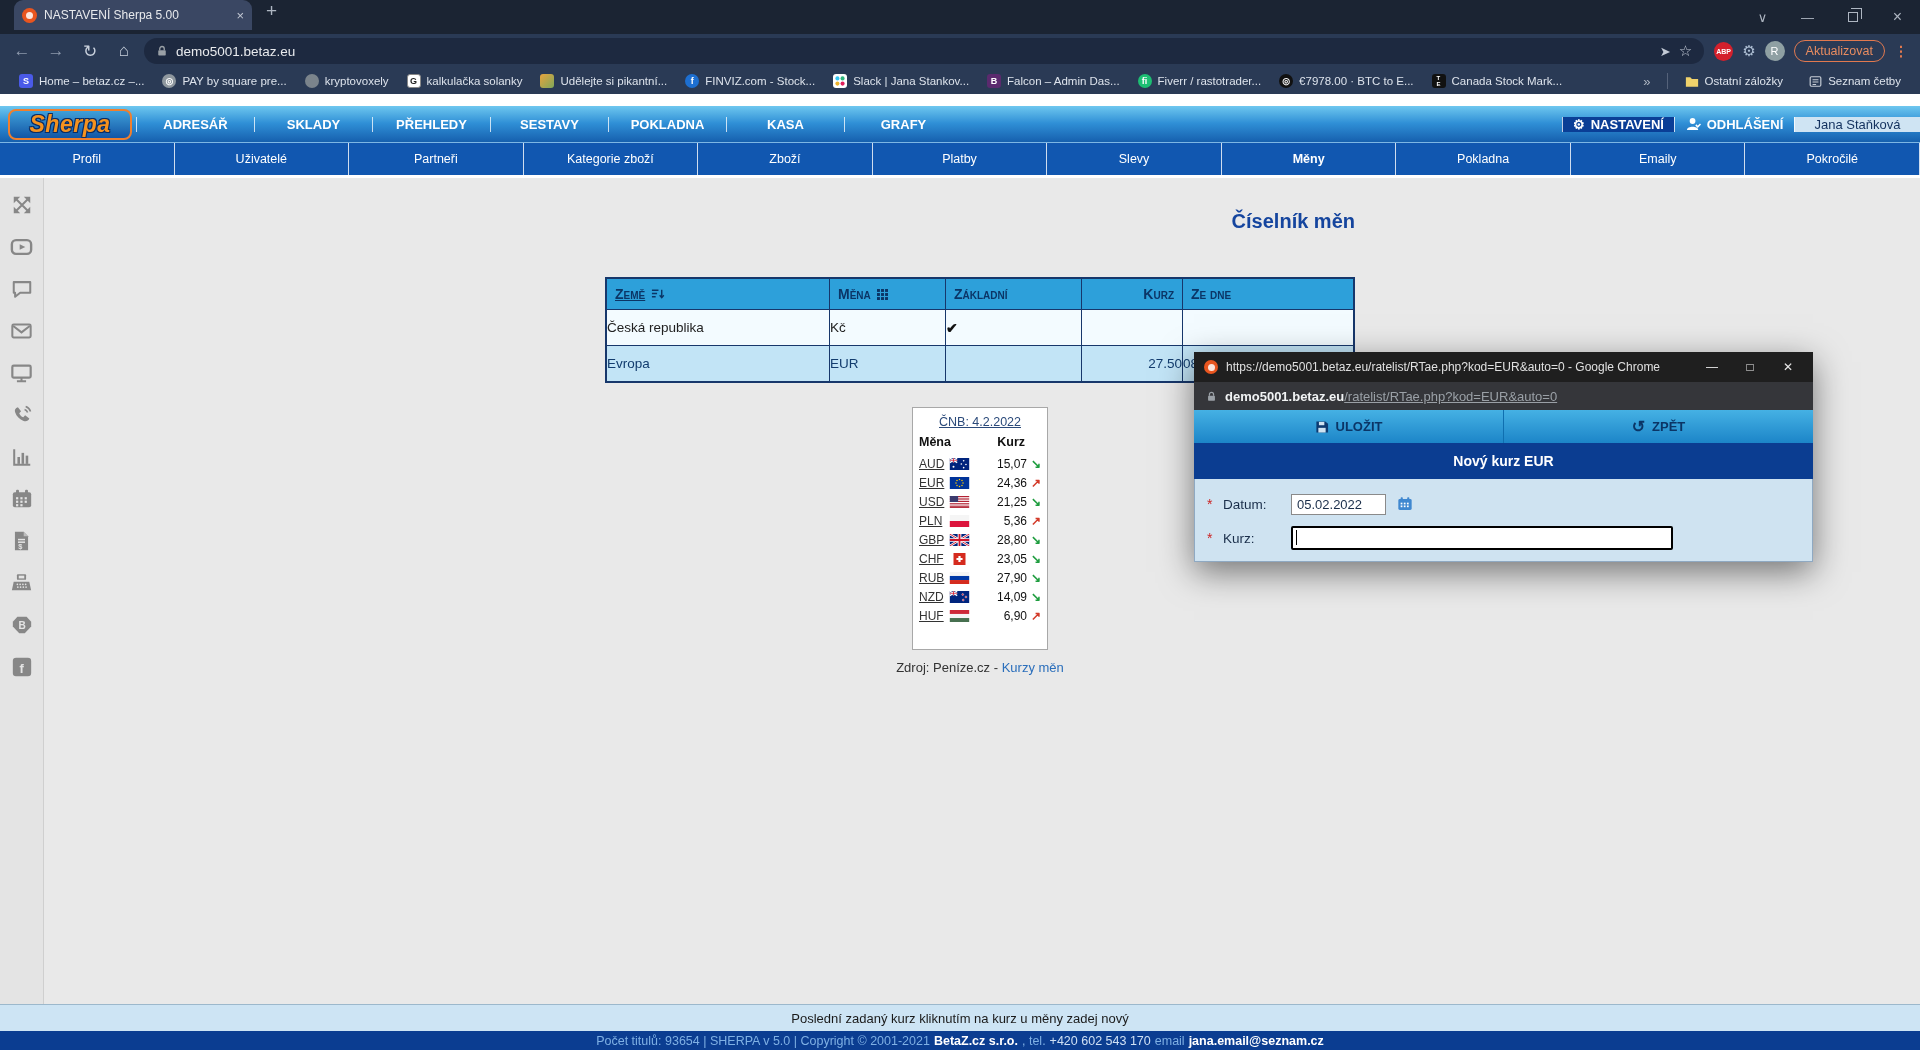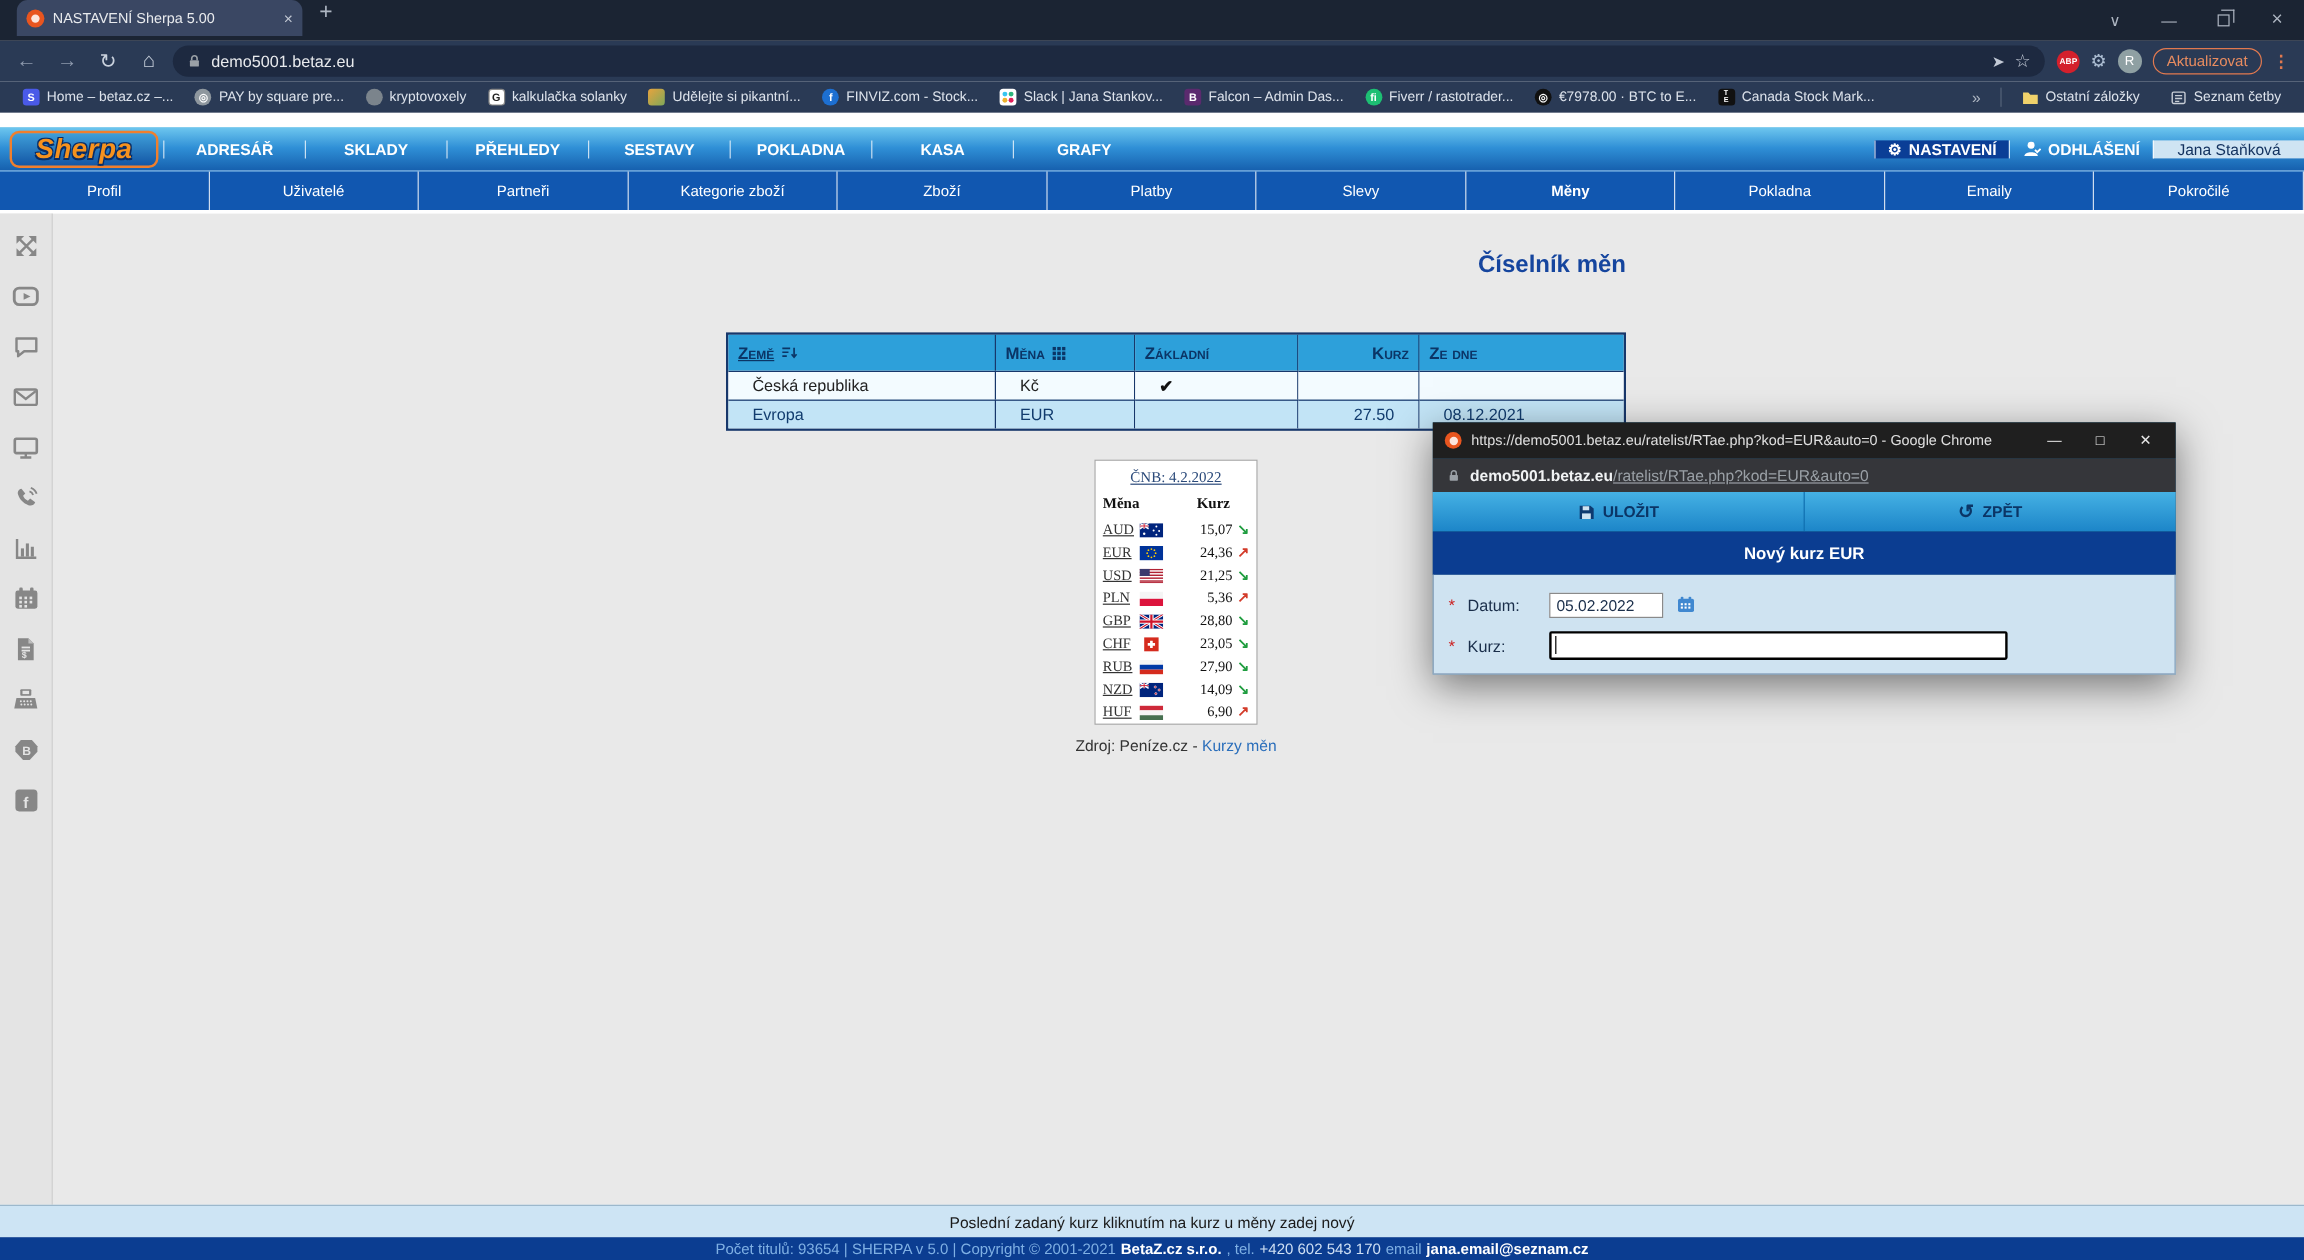--- a/index.html
+++ b/index.html
@@ -54,28 +54,28 @@
   .sidebar{position:absolute;left:0;top:178px;width:44px;height:826px;background:#e4e4e4;border-right:1px solid #cfcfcf;display:flex;flex-direction:column;align-items:center;padding-top:14px;gap:17px;}
   .sico{width:25px;height:25px;display:flex;align-items:center;justify-content:center;cursor:pointer;}
   
   .content{position:absolute;left:605px;top:178px;width:750px;}
   .page-title{margin-top:32px;text-align:right;color:#15459e;font-size:20px;font-weight:bold;}
   .ctable{margin-top:44px;border:2px solid #17376b;}
   .trow{display:grid;grid-template-columns:223px 116px 136px 101px 170px;}
   .th{background:#2da0da;color:#0b3566;font-weight:bold;font-variant:small-caps;font-size:14px;height:30px;display:flex;align-items:center;padding:0 8px;border-right:1px solid #17376b;gap:6px;}
   .th:last-child{border-right:none;}
   .th.r{justify-content:flex-end;}
-  .td{height:24px;display:flex;align-items:center;padding:0 20px;font-size:13.5px;border-right:1px solid #17376b;border-top:1px solid #17376b;}
+  .td{height:36px;display:flex;align-items:center;padding:0 0;font-size:13.5px;border-right:1px solid #17376b;border-top:1px solid #17376b;}
   .td:last-child{border-right:none;}
   .td.r{justify-content:flex-end;}
   .row1 .td{background:#f3fbff;color:#222;}
   .row2 .td{background:#c2e4f6;color:#123c6e;}
   .chk{font-size:14px;font-weight:bold;color:#111;}
   
-  .cnb{margin:24px auto 0;width:136px;background:#fff;border:1px solid #a8a8a8;padding:5px 6px 0;font-family:Liberation Serif, serif;}
+  .cnb{margin:24px auto 0;width:136px;background:#fff;border:1px solid #a8a8a8;padding:5px 6px 24px;}
   .cnb-title{text-align:center;font-size:12.5px;color:#2b4a7a;text-decoration:underline;margin:2px 0 6px;display:block;cursor:pointer;}
   .cnb-head{display:flex;font-size:12.5px;font-weight:bold;color:#111;margin-bottom:5px;}
   .cnb-head .h2{margin-left:auto;margin-right:16px;}
   .crow{display:flex;align-items:center;height:19px;font-size:12px;}
   .ccode{color:#333;text-decoration:underline;width:28px;cursor:pointer;}
   .cflag{width:21px;height:12px;margin-left:2px;flex:none;display:flex;}
   .crate{margin-left:auto;color:#111;width:34px;text-align:right;}
   .ctrend{width:14px;text-align:right;font-weight:bold;font-size:12px;}
   .ctrend.down{color:#1f9d3f;}
   .ctrend.up{color:#d33b2a;}

